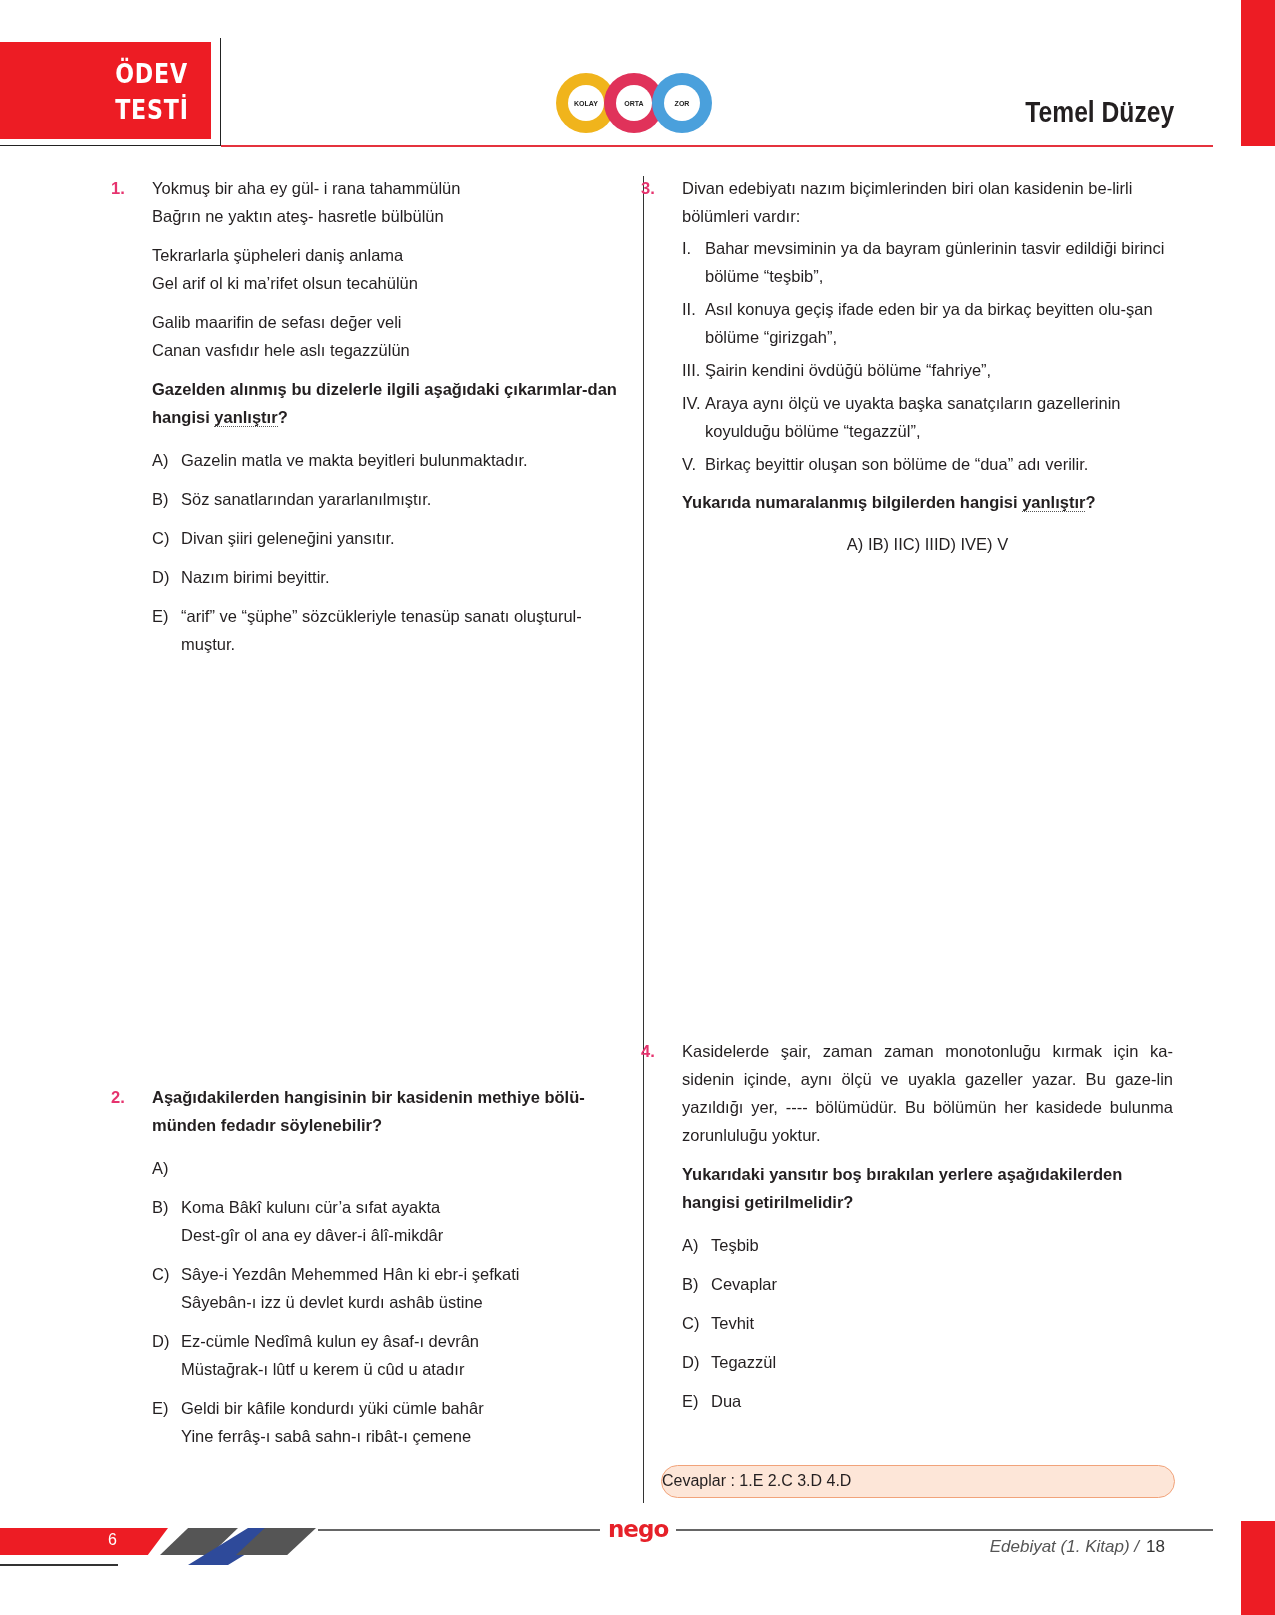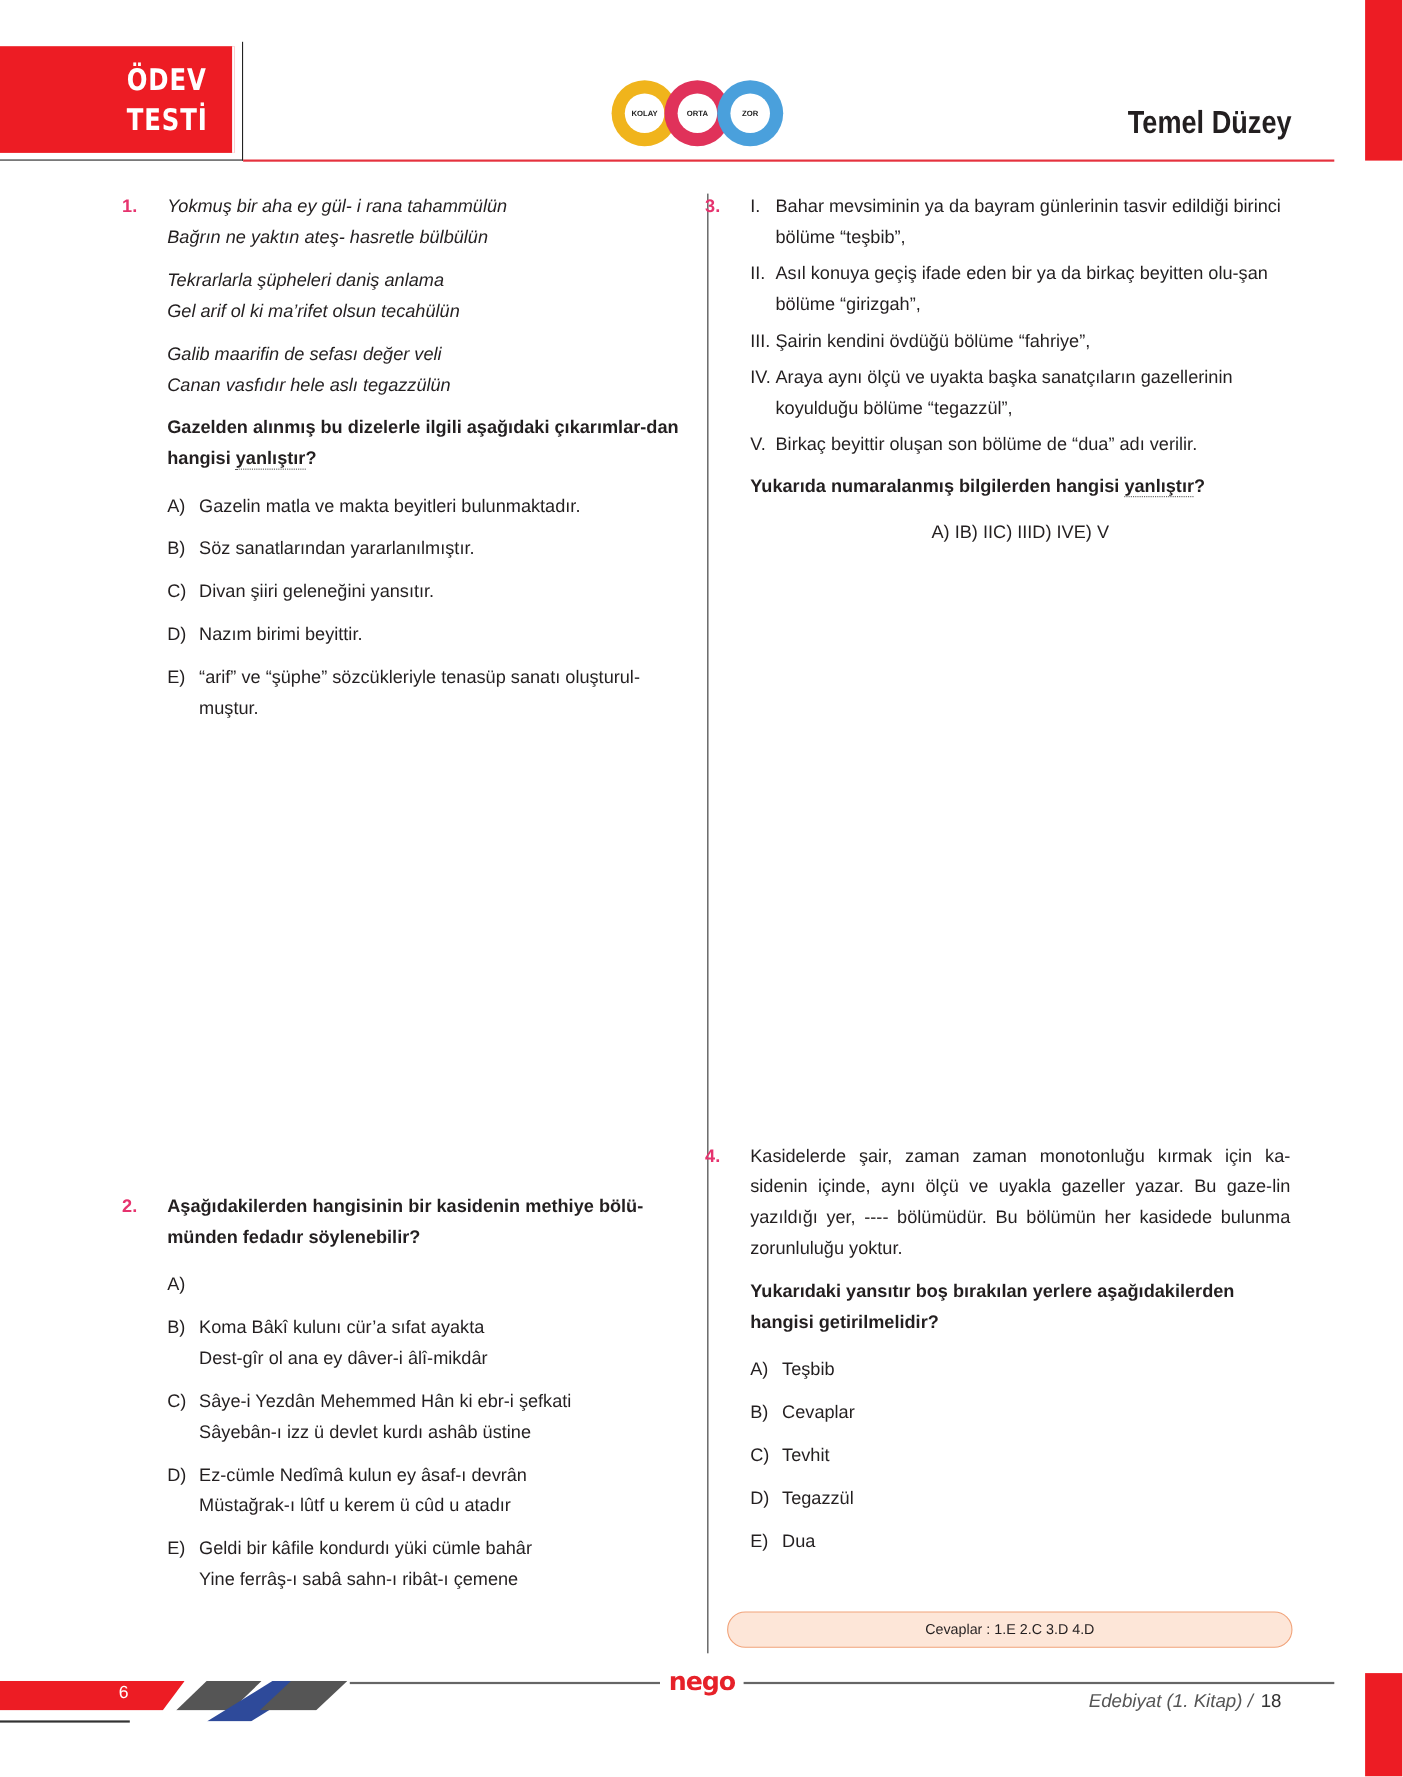--- a/index.html
+++ b/index.html
@@ -23,35 +23,35 @@
   .ring.zor { left: 96px; background: #4aa0dc; }
 
   
   .col-divider { position: absolute; left: 643px; top: 176px; width: 1px; height: 1327px; background: #333; }
 
   
   .q { position: absolute; font-size: 16.5px; line-height: 28px; }
   .q .num { position: absolute; left: 0; top: 0; color: #e6336e; font-weight: bold; }
   .q .body { margin-left: 41px; }
   .q p { margin: 0; }
-  .stanza { margin-bottom: 11px; font-style: italic; }
+  .stanza { margin-bottom: 11px; }
   .stem { font-weight: bold; margin-bottom: 11px; }
   .stem u { text-decoration: none; border-bottom: 1.5px dotted #555; }
   .opt { display: flex; margin-bottom: 11px; }
   .opt .lbl { width: 29px; flex-shrink: 0; }
   .roman { display: flex; margin-bottom: 5px; }
   .roman .rl { width: 23px; flex-shrink: 0; }
   .inline-opts { display: flex; justify-content: center; margin-top: 14px; }
 
   #q1 { left: 111px; top: 174px; width: 510px; }
   #q2 { left: 111px; top: 1083px; width: 510px; }
   #q3 { left: 641px; top: 174px; width: 532px; }
   #q4 { left: 641px; top: 1037px; width: 532px; }
 
-  .answers { position: absolute; left: 661px; top: 1465px; width: 514px; height: 33px; border: 1.5px solid #f1a37a; border-radius: 17px; background: #fde6d8; text-align: center; font-size: 13px; line-height: 30px; color: #231f20; }
+  .answers { position: absolute; left: 661px; top: 1465px; width: 514px; height: 33px; border: 1.5px solid #f1a37a; border-radius: 17px; background: #fde6d8; text-align: left; font-size: 16px; line-height: 30px; color: #231f20; }
 
   
   .footer-red { position: absolute; left: 0; top: 1528px; width: 168px; height: 27px; background: #ed1c24; clip-path: polygon(0 0, 100% 0, 88% 100%, 0 100%); }
   .page-num-left { position: absolute; left: 108px; top: 1531px; font-size: 16px; color: #fff; }
   .footer-baseline-left { position: absolute; left: 0; top: 1564px; width: 118px; height: 1.5px; background: #333; }
   .stripe { position: absolute; top: 1528px; height: 27px; }
   .stripe.g1 { left: 160px; width: 78px; background: #555; clip-path: polygon(36% 0, 100% 0, 64% 100%, 0 100%); }
   .stripe.b { left: 188px; width: 100px; height: 37px; background: #2e4a9a; clip-path: polygon(60% 0, 100% 0, 40% 100%, 0 100%); }
   .stripe.g2 { left: 236px; width: 80px; background: #555; clip-path: polygon(36% 0, 100% 0, 64% 100%, 0 100%); }
   .footer-rule { position: absolute; left: 318px; right: 62px; top: 1529px; height: 1.5px; background: #666; }
@@ -161,20 +161,21 @@
           <p>Geldi bir kâfile kondurdı yüki cümle bahâr</p>
           <p>Yine ferrâş-ı sabâ sahn-ı ribât-ı çemene</p>
         </div>
       </div>
   </div>
 </div>
 
 <div class="q" id="q3">
   <span class="num">3.</span>
   <div class="body">
+    <p style="margin-bottom:4px">Divan edebiyatı nazım biçimlerinden biri olan kasidenin be-lirli bölümleri vardır:</p>
     <div class="roman">
         <span class="rl">I.</span>
         <span>Bahar mevsiminin ya da bayram günlerinin tasvir edildiği birinci bölüme “teşbib”,</span>
       </div>
     <div class="roman">
         <span class="rl">II.</span>
         <span>Asıl konuya geçiş ifade eden bir ya da birkaç beyitten olu-şan bölüme “girizgah”,</span>
       </div>
     <div class="roman">
         <span class="rl">III.</span>

